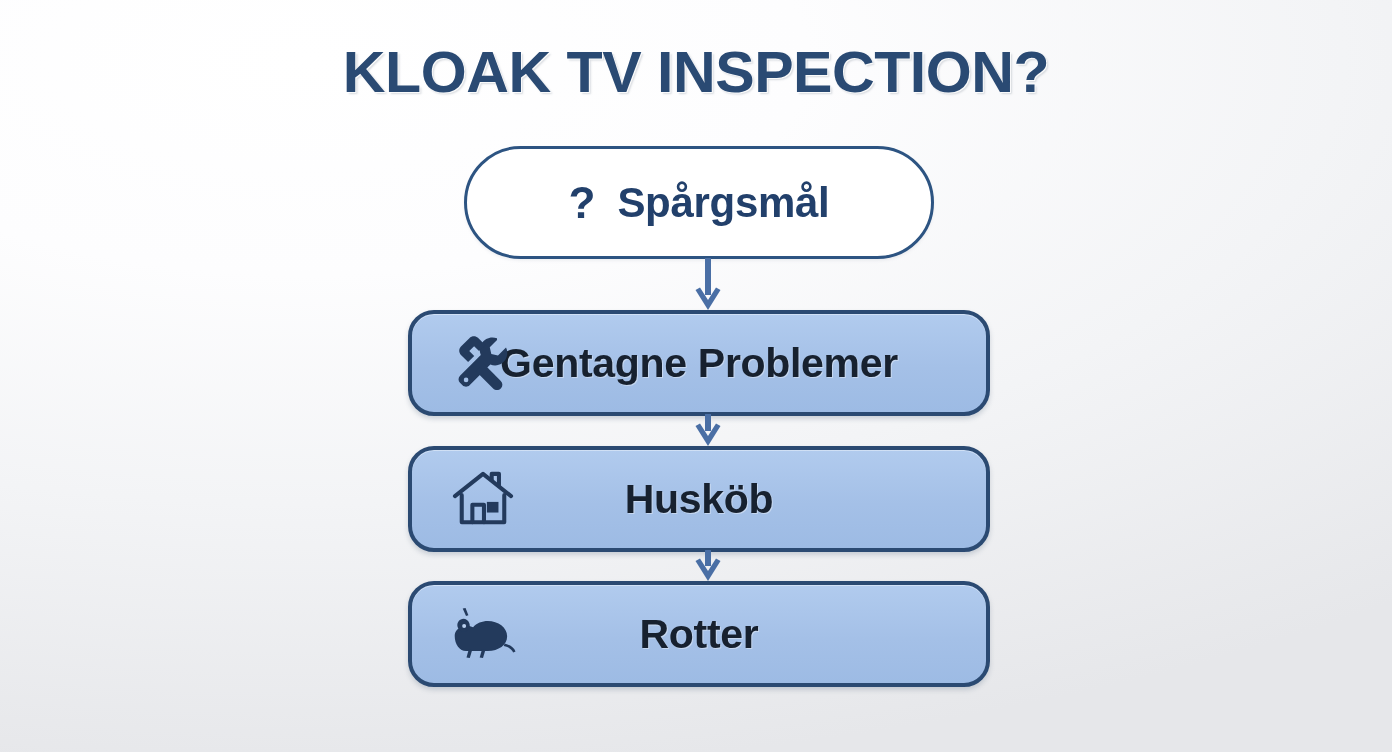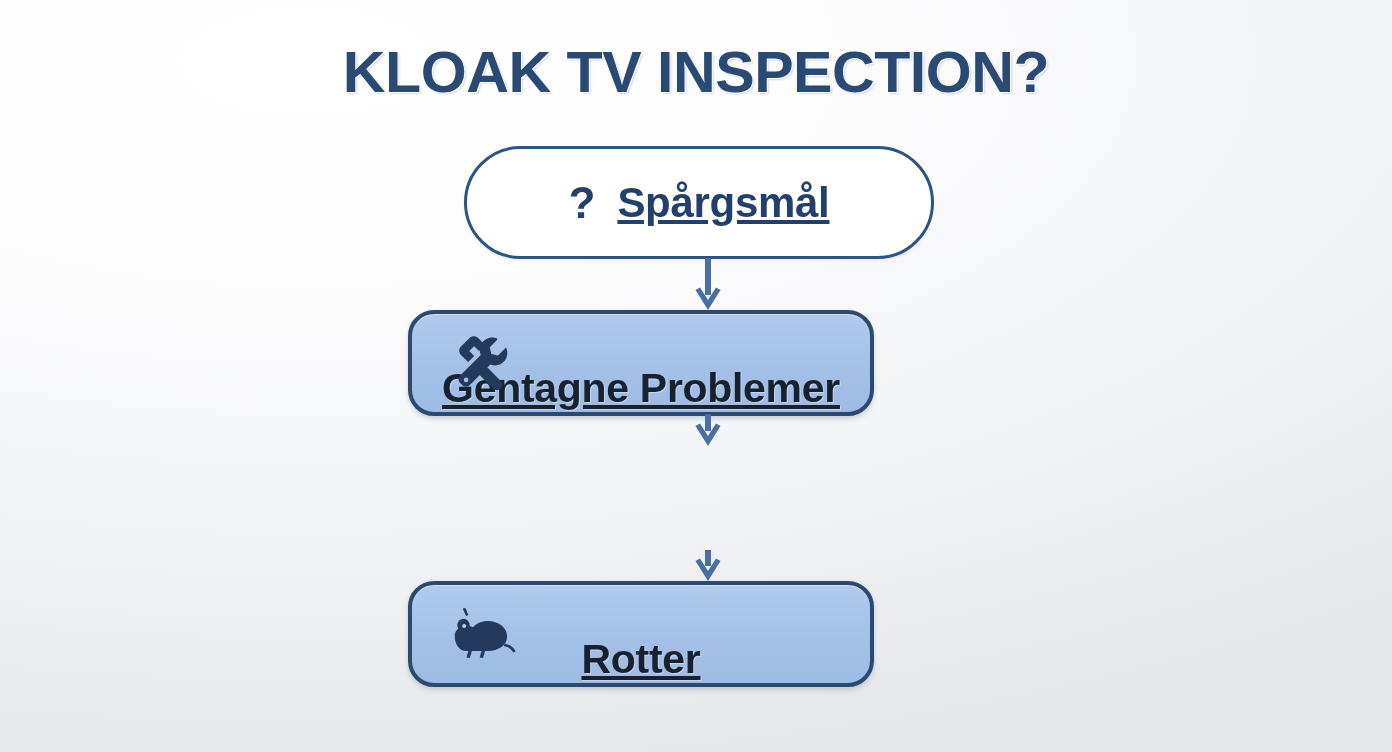--- a/index.html
+++ b/index.html
@@ -56,27 +56,26 @@
     height: 113px;
     background: #ffffff;
     border: 3px solid #2d5482;
     justify-content: center;
     box-shadow: 0 2px 3px rgba(120,130,145,0.10);
   }
 
   .node.step {
     left: 408px;
     top: 310px;
-    width: 466px;
+    width: 582px;
     height: 106px;
     border: 4px solid #2b4a72;
     border-radius: 26px;
     background: linear-gradient(180deg, #b1cbee 0%, #a4c0e7 55%, #9dbbe4 100%);
     box-shadow: 0 3px 5px rgba(110,125,145,0.30), inset 0 1px 0 rgba(255,255,255,0.40);
-    align-items: flex-end;
   }
 
   .node.step.n2 { top: 310px; }
   .node.step.n3 { top: 446px; }
   .node.step.n4 { top: 581px; }
 
   .node-icon {
     position: absolute;
     left: 38px;
     top: 50%;
@@ -90,21 +89,20 @@
 
   .node-label {
     width: 100%;
     text-align: center;
     font-size: 41px;
     font-weight: 700;
     color: #17212f;
     letter-spacing: -0.3px;
     text-shadow: 1px 1px 0 rgba(255,255,255,0.38);
     white-space: nowrap;
-    text-decoration: underline;
   }
 
   .question .q-mark {
     font-size: 44px;
     font-weight: 700;
     color: #22406b;
     margin-right: 22px;
     text-shadow: 1px 1px 0 rgba(255,255,255,0.75);
   }
 
@@ -160,20 +158,34 @@
     <span class="node-label">Gentagne Problemer</span>
   </div>
 
   <div class="arrow a2">
     <svg width="28" height="34" viewBox="0 0 28 34" aria-hidden="true">
       <rect x="11" y="0" width="6" height="17" fill="#4a6fa5"></rect>
       <path d="M14 32 L1.5 12 L6 9.5 L14 22 L22 9.5 L26.5 12 Z" fill="#4a6fa5"></path>
     </svg>
   </div>
 
+  <div class="node step n3">
+    <span class="node-icon">
+      <svg width="62" height="58" viewBox="0 0 64 60" aria-hidden="true">
+        <g fill="none" stroke="#233a5c" stroke-width="4.2" stroke-linejoin="round" stroke-linecap="round">
+          <path d="M3 27 L32 4 L61 27"></path>
+          <path d="M10 26 L10 54 L54 54 L54 26"></path>
+          <path d="M41 10 L41 4 L48.5 4 L48.5 16"></path>
+          <path d="M21 54 L21 36 L33 36 L33 54"></path>
+        </g>
+        <rect x="36" y="33" width="12" height="11" fill="#233a5c"></rect>
+      </svg>
+    </span>
+    <span class="node-label">Husköb</span>
+  </div>
 
   <div class="arrow a3">
     <svg width="28" height="33" viewBox="0 0 28 33" aria-hidden="true">
       <rect x="11" y="0" width="6" height="16" fill="#4a6fa5"></rect>
       <path d="M14 31 L1.5 11 L6 8.5 L14 21 L22 8.5 L26.5 11 Z" fill="#4a6fa5"></path>
     </svg>
   </div>
 
   <div class="node step n4">
     <span class="node-icon">

